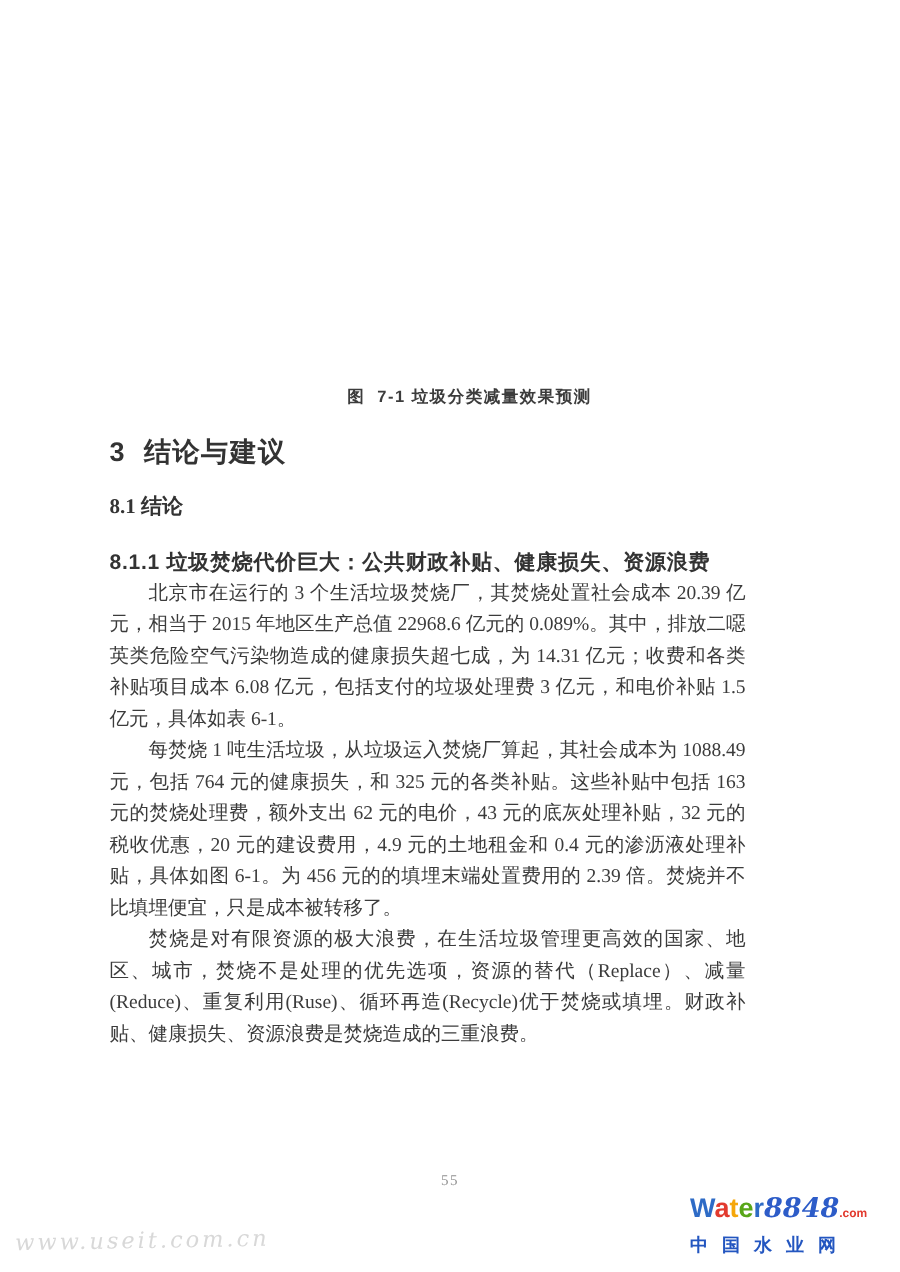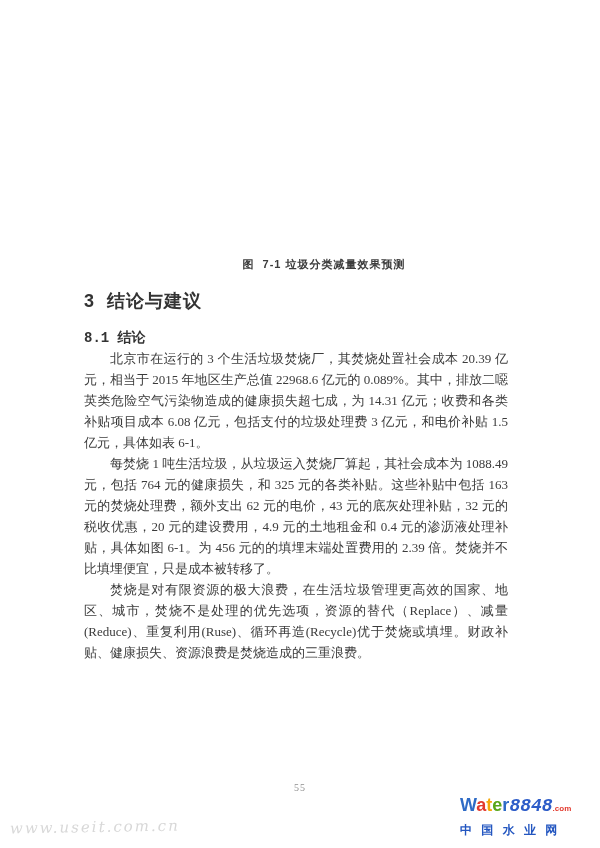--- a/index.html
+++ b/index.html
@@ -9,21 +9,21 @@
     position: relative;
     overflow: hidden;
     font-family: "Liberation Serif", "DejaVu Serif", serif;
   }
   .page {
     position: absolute; inset: 0;
     background: #ffffff;
   }
   .content {
     position: absolute;
-    left: 84px; top: 0;
+    left: 73px; top: 0;
     width: 424px;
   }
   .fig-caption {
     margin-top: 257px;
     padding-left: 56px;
     text-align: center;
     font-family: "Liberation Sans", "DejaVu Sans", sans-serif;
     font-weight: bold;
     font-size: 11px;
     letter-spacing: 1px;
@@ -35,21 +35,21 @@
     font-family: "Liberation Sans", "DejaVu Sans", sans-serif;
     font-weight: bold;
     font-size: 18px;
     line-height: 24px;
     color: #333333;
     white-space: pre-wrap;
     letter-spacing: 1px;
   }
   h2.sub {
     margin: 16px 0 0 0;
-    font-family: Liberation Mono, monospace;
+    font-family: Liberation Serif, serif;
     font-weight: bold;
     font-size: 14px;
     line-height: 19px;
     color: #333333;
     white-space: pre-wrap;
   }
   h3.subsub {
     margin: 17px 0 0 0;
     font-family: "Liberation Sans", "DejaVu Sans", sans-serif;
     font-weight: bold;
@@ -128,33 +128,34 @@
 
 <div class="page">
 
   <div class="content">
     <div class="fig-caption">图  7-1 垃圾分类减量效果预测</div>
 
     <h1 class="sec">3  结论与建议</h1>
 
     <h2 class="sub">8.1 结论</h2>
 
+    <h3 class="subsub">8.1.1 垃圾焚烧代价巨大：公共财政补贴、健康损失、资源浪费</h3>
 
     <p class="body-par first">北京市在运行的 3 个生活垃圾焚烧厂，其焚烧处置社会成本 20.39 亿元，相当于 2015 年地区生产总值 22968.6 亿元的 0.089%。其中，排放二噁英类危险空气污染物造成的健康损失超七成，为 14.31 亿元；收费和各类补贴项目成本 6.08 亿元，包括支付的垃圾处理费 3 亿元，和电价补贴 1.5 亿元，具体如表 6-1。</p>
 
     <p class="body-par">每焚烧 1 吨生活垃圾，从垃圾运入焚烧厂算起，其社会成本为 1088.49 元，包括 764 元的健康损失，和 325 元的各类补贴。这些补贴中包括 163 元的焚烧处理费，额外支出 62 元的电价，43 元的底灰处理补贴，32 元的税收优惠，20 元的建设费用，4.9 元的土地租金和 0.4 元的渗沥液处理补贴，具体如图 6-1。为 456 元的的填埋末端处置费用的 2.39 倍。焚烧并不比填埋便宜，只是成本被转移了。</p>
 
 
     <p class="body-par">焚烧是对有限资源的极大浪费，在生活垃圾管理更高效的国家、地区、城市，焚烧不是处理的优先选项，资源的替代（Replace）、减量(Reduce)、重复利用(Ruse)、循环再造(Recycle)优于焚烧或填埋。财政补贴、健康损失、资源浪费是焚烧造成的三重浪费。</p>
   </div>
 
   <div class="page-number">55</div>
 
   <div class="wm-left">www.useit.com.cn</div>
 
   <div class="logo">
     <div class="logo-top">
-      <span style="color: rgb(46, 107, 198);">W</span><span style="color: rgb(226, 58, 46);">a</span><span style="color: rgb(245, 167, 10);">t</span><span style="color: rgb(88, 166, 24);">e</span><span style="color: rgb(46, 107, 198);">r</span><span class="logo-num" style="color: rgb(45, 92, 200); font-family: Liberation Mono, monospace;">8848</span><span class="logo-tld" style="color: rgb(226, 58, 46);">.com</span>
+      <span style="color: rgb(46, 107, 198);">W</span><span style="color: rgb(226, 58, 46);">a</span><span style="color: rgb(245, 167, 10);">t</span><span style="color: rgb(88, 166, 24);">e</span><span style="color: rgb(46, 107, 198);">r</span><span class="logo-num" style="color: rgb(45, 92, 200);">8848</span><span class="logo-tld" style="color: rgb(226, 58, 46);">.com</span>
     </div>
     <div class="logo-cn" style="color: rgb(35, 86, 192);">中 国 水 业 网</div>
   </div>
 
 </div>
 
 </body></html>

